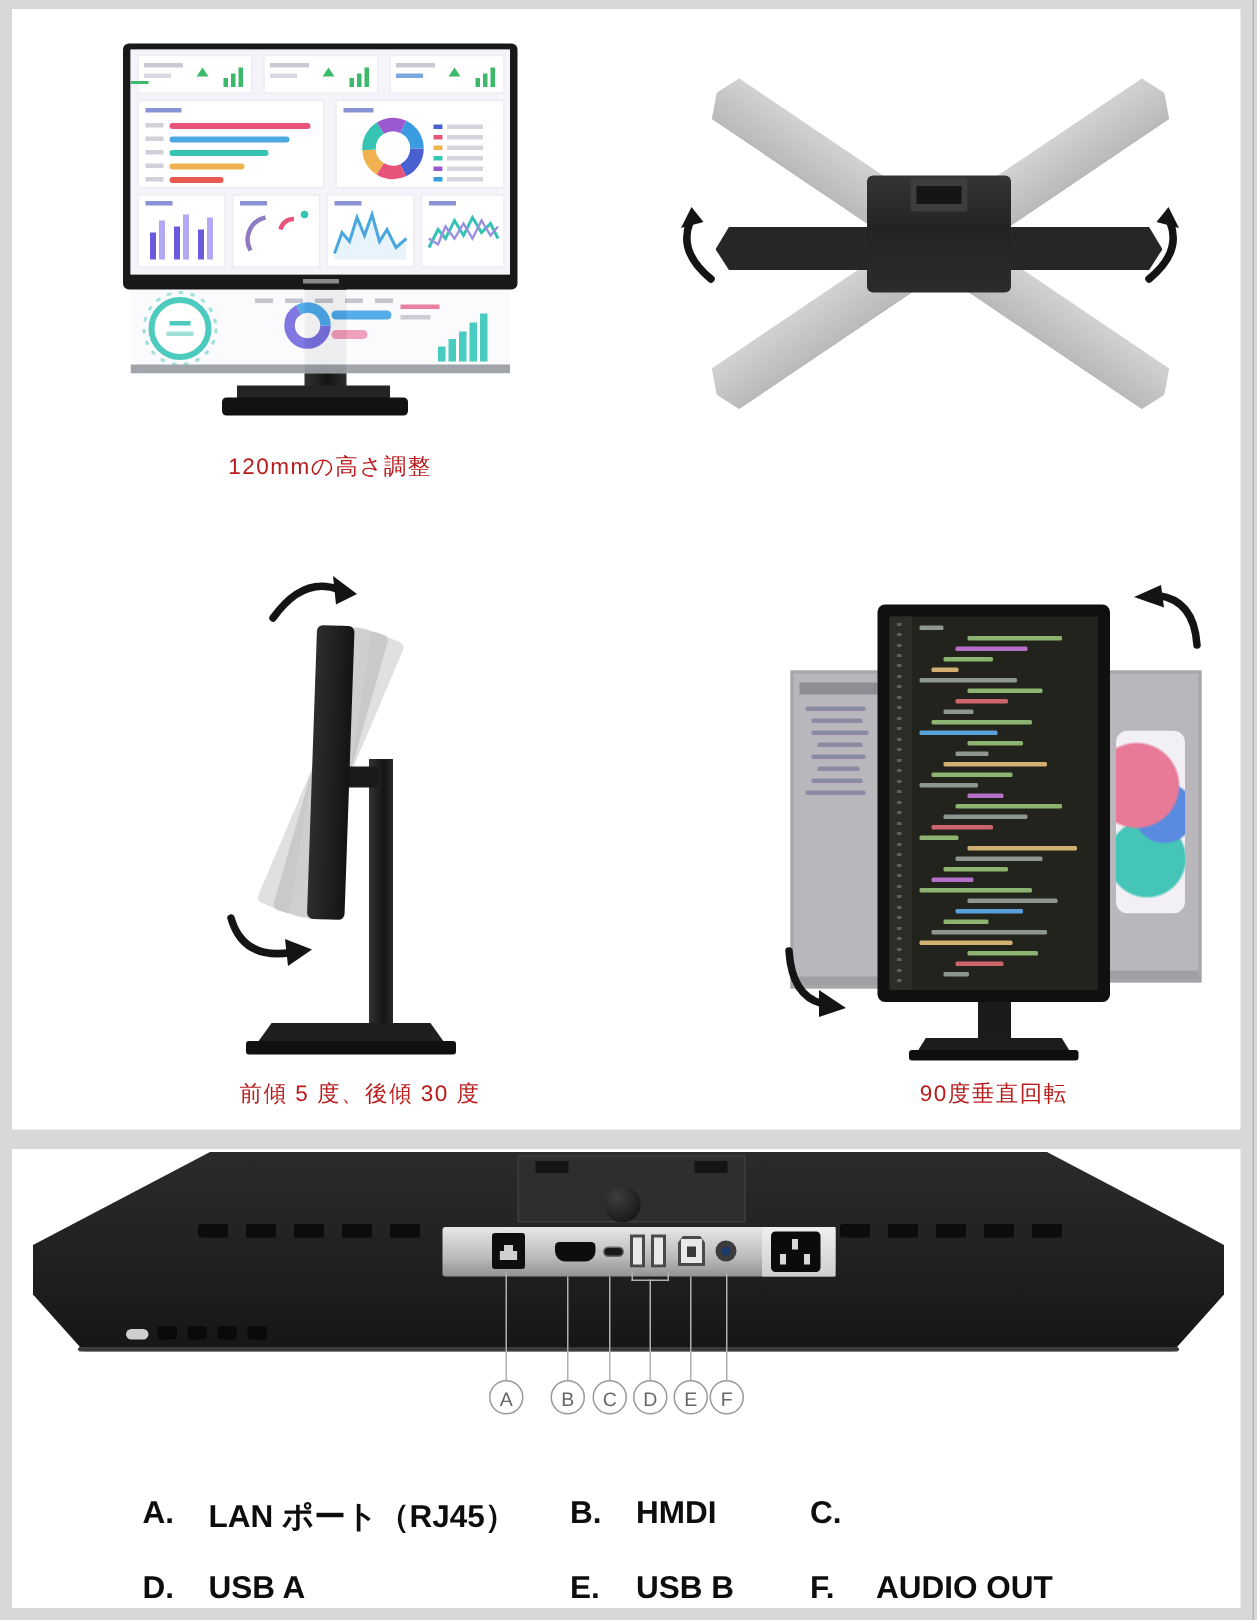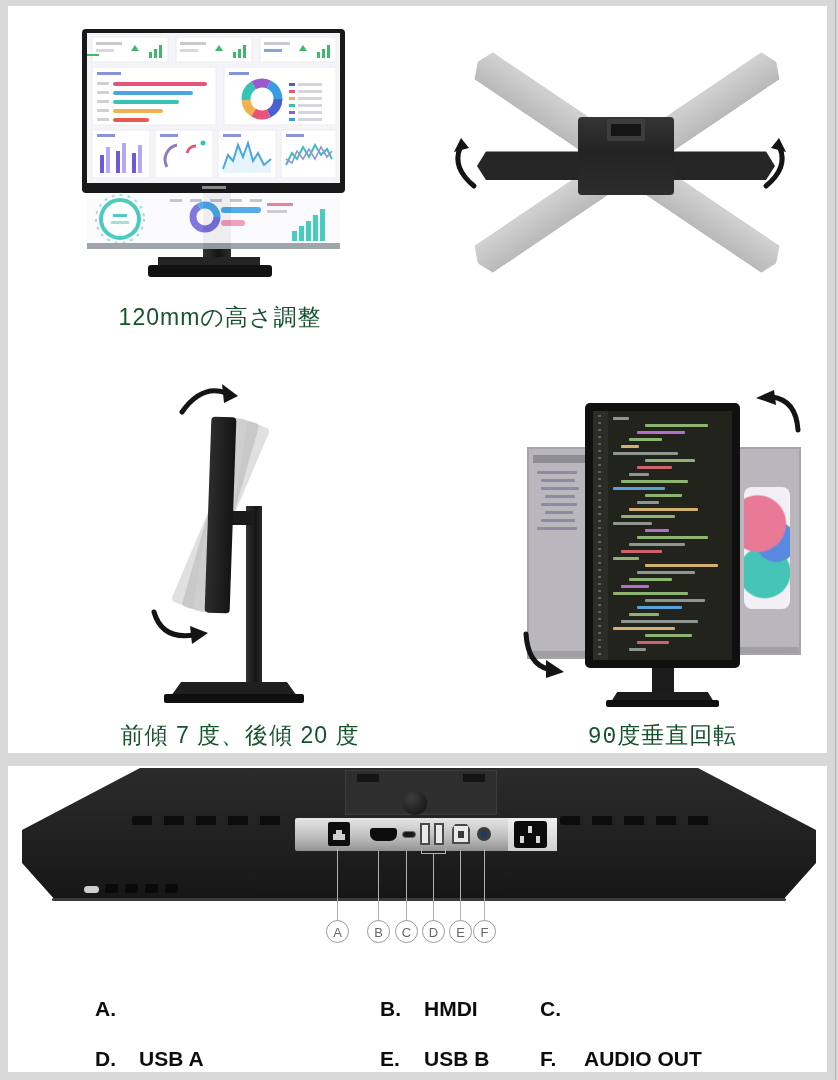--- a/index.html
+++ b/index.html
@@ -1,20 +1,20 @@
 <!DOCTYPE html>
 <html><head>
 <meta charset="utf-8">
 <style>
   html,body{margin:0;padding:0;}
   body{font-family:"Liberation Sans","DejaVu Sans",sans-serif;}
   .page{position:relative;width:838px;height:1080px;background:#d8d8d8;overflow:hidden;}
   .abs{position:absolute;}
   .panel{position:absolute;background:#ffffff;}
-  .caption{position:absolute;text-align:center;color:#14532d;font-size:23px;letter-spacing:1px;}
+  .caption{position:absolute;text-align:center;color:#b91c1c;font-size:15px;letter-spacing:1px;}
   
   .bezel{background:#191919;border-radius:4px;}
   .screen{background:#f5f5f9;overflow:hidden;}
   
   .wing{position:absolute;left:447px;top:146px;width:360px;height:33px;
         background:linear-gradient(180deg,#d2d2d2,#b9b9b9);
         clip-path:polygon(0 50%,2% 0,98% 0,100% 50%,98% 100%,2% 100%);}
   .topbar{position:absolute;left:477px;top:143px;width:298px;height:42px;background:#262626;
         clip-path:polygon(0 55%,3% 20%,97% 20%,100% 55%,97% 88%,3% 88%);}
   
@@ -203,21 +203,21 @@
     <div class="abs" style="left:164px;top:694px;width:140px;height:9px;background:#101010;border-radius:2px;"></div>
     <svg class="abs arrow" style="left:176px;top:380px;" width="64" height="36">
       <path d="M6,32 Q26,4 50,13"></path>
         <polygon points="46,4 62,16 48,23"></polygon>
     </svg>
     <svg class="abs arrow" style="left:144px;top:606px;" width="66" height="42">
       <path d="M10,6 Q18,34 50,29"></path>
         <polygon points="46,20 64,27 48,38"></polygon>
     </svg>
   </div>
-  <div class="caption" style="left:80px;top:720px;width:320px;">前傾 7 度、後傾 20 度</div>
+  <div class="caption" style="left:80px;top:720px;width:320px;">前傾 5 度、後傾 30 度</div>
 
   <div>
 
     <div class="abs" style="left:527px;top:447px;width:64px;height:212px;background:#b9b7bc;border:2px solid #a7a5aa;box-sizing:border-box;">
       <div class="abs" style="left:4px;top:6px;width:52px;height:8px;background:#8f8d94;"></div>
       <div class="ghost-line" style="left:8px;top:22px;width:40px;"></div>
       <div class="ghost-line" style="left:12px;top:30px;width:34px;"></div>
       <div class="ghost-line" style="left:12px;top:38px;width:38px;"></div>
       <div class="ghost-line" style="left:16px;top:46px;width:30px;"></div>
       <div class="ghost-line" style="left:12px;top:54px;width:36px;"></div>
@@ -281,21 +281,21 @@
     <div class="abs" style="left:606px;top:700px;width:113px;height:7px;background:#0f0f0f;border-radius:2px;"></div>
     <svg class="abs arrow" style="left:756px;top:390px;" width="46" height="44">
       <path d="M42,40 Q40,10 16,7"></path>
         <polygon points="18,0 0,8 20,15"></polygon>
     </svg>
     <svg class="abs arrow" style="left:520px;top:628px;" width="46" height="50">
       <path d="M6,6 Q8,36 28,41"></path>
         <polygon points="26,32 44,44 26,50"></polygon>
     </svg>
   </div>
-  <div class="caption" style="left:510px;top:720px;width:305px;font-family:Liberation Mono, monospace;">90度垂直回転</div>
+  <div class="caption" style="left:510px;top:720px;width:305px;">90度垂直回転</div>
 
   <div>
     <div class="abs" style="left:22px;top:768px;width:794px;height:137px;
          background:linear-gradient(180deg,#2b2b2b,#202020 55%,#151515);
          clip-path:polygon(118px 0,676px 0,794px 62px,794px 95px,760px 133px,34px 133px,0 95px,0 62px);"></div>
 
     <div class="abs" style="left:345px;top:770px;width:152px;height:45px;background:#2e2e2e;border:1px solid #3c3c3c;box-sizing:border-box;"></div>
     <div class="abs" style="left:357px;top:774px;width:22px;height:8px;background:#141414;"></div>
     <div class="abs" style="left:463px;top:774px;width:22px;height:8px;background:#141414;"></div>
     <div class="abs" style="left:403px;top:791px;width:24px;height:24px;border-radius:50%;background:radial-gradient(circle at 35% 30%,#3e3e3e,#0d0d0d);"></div>
@@ -352,20 +352,21 @@
     <div class="pcircle" style="left:326px;top:920px;">A</div>
     <div class="pcircle" style="left:367px;top:920px;">B</div>
     <div class="pcircle" style="left:395px;top:920px;">C</div>
     <div class="pcircle" style="left:422px;top:920px;">D</div>
     <div class="pcircle" style="left:449px;top:920px;">E</div>
     <div class="pcircle" style="left:473px;top:920px;">F</div>
   </div>
 
   <div class="legend-item" style="left:95px;top:997px;">
     <span class="key">A.</span>
+    <span>LAN ポート（RJ45）</span>
   </div>
   <div class="legend-item" style="left:380px;top:997px;">
     <span class="key">B.</span>
     <span>HMDI</span>
   </div>
   <div class="legend-item" style="left:540px;top:997px;">
     <span class="key">C.</span>
   </div>
   <div class="legend-item" style="left:95px;top:1047px;">
     <span class="key">D.</span>

